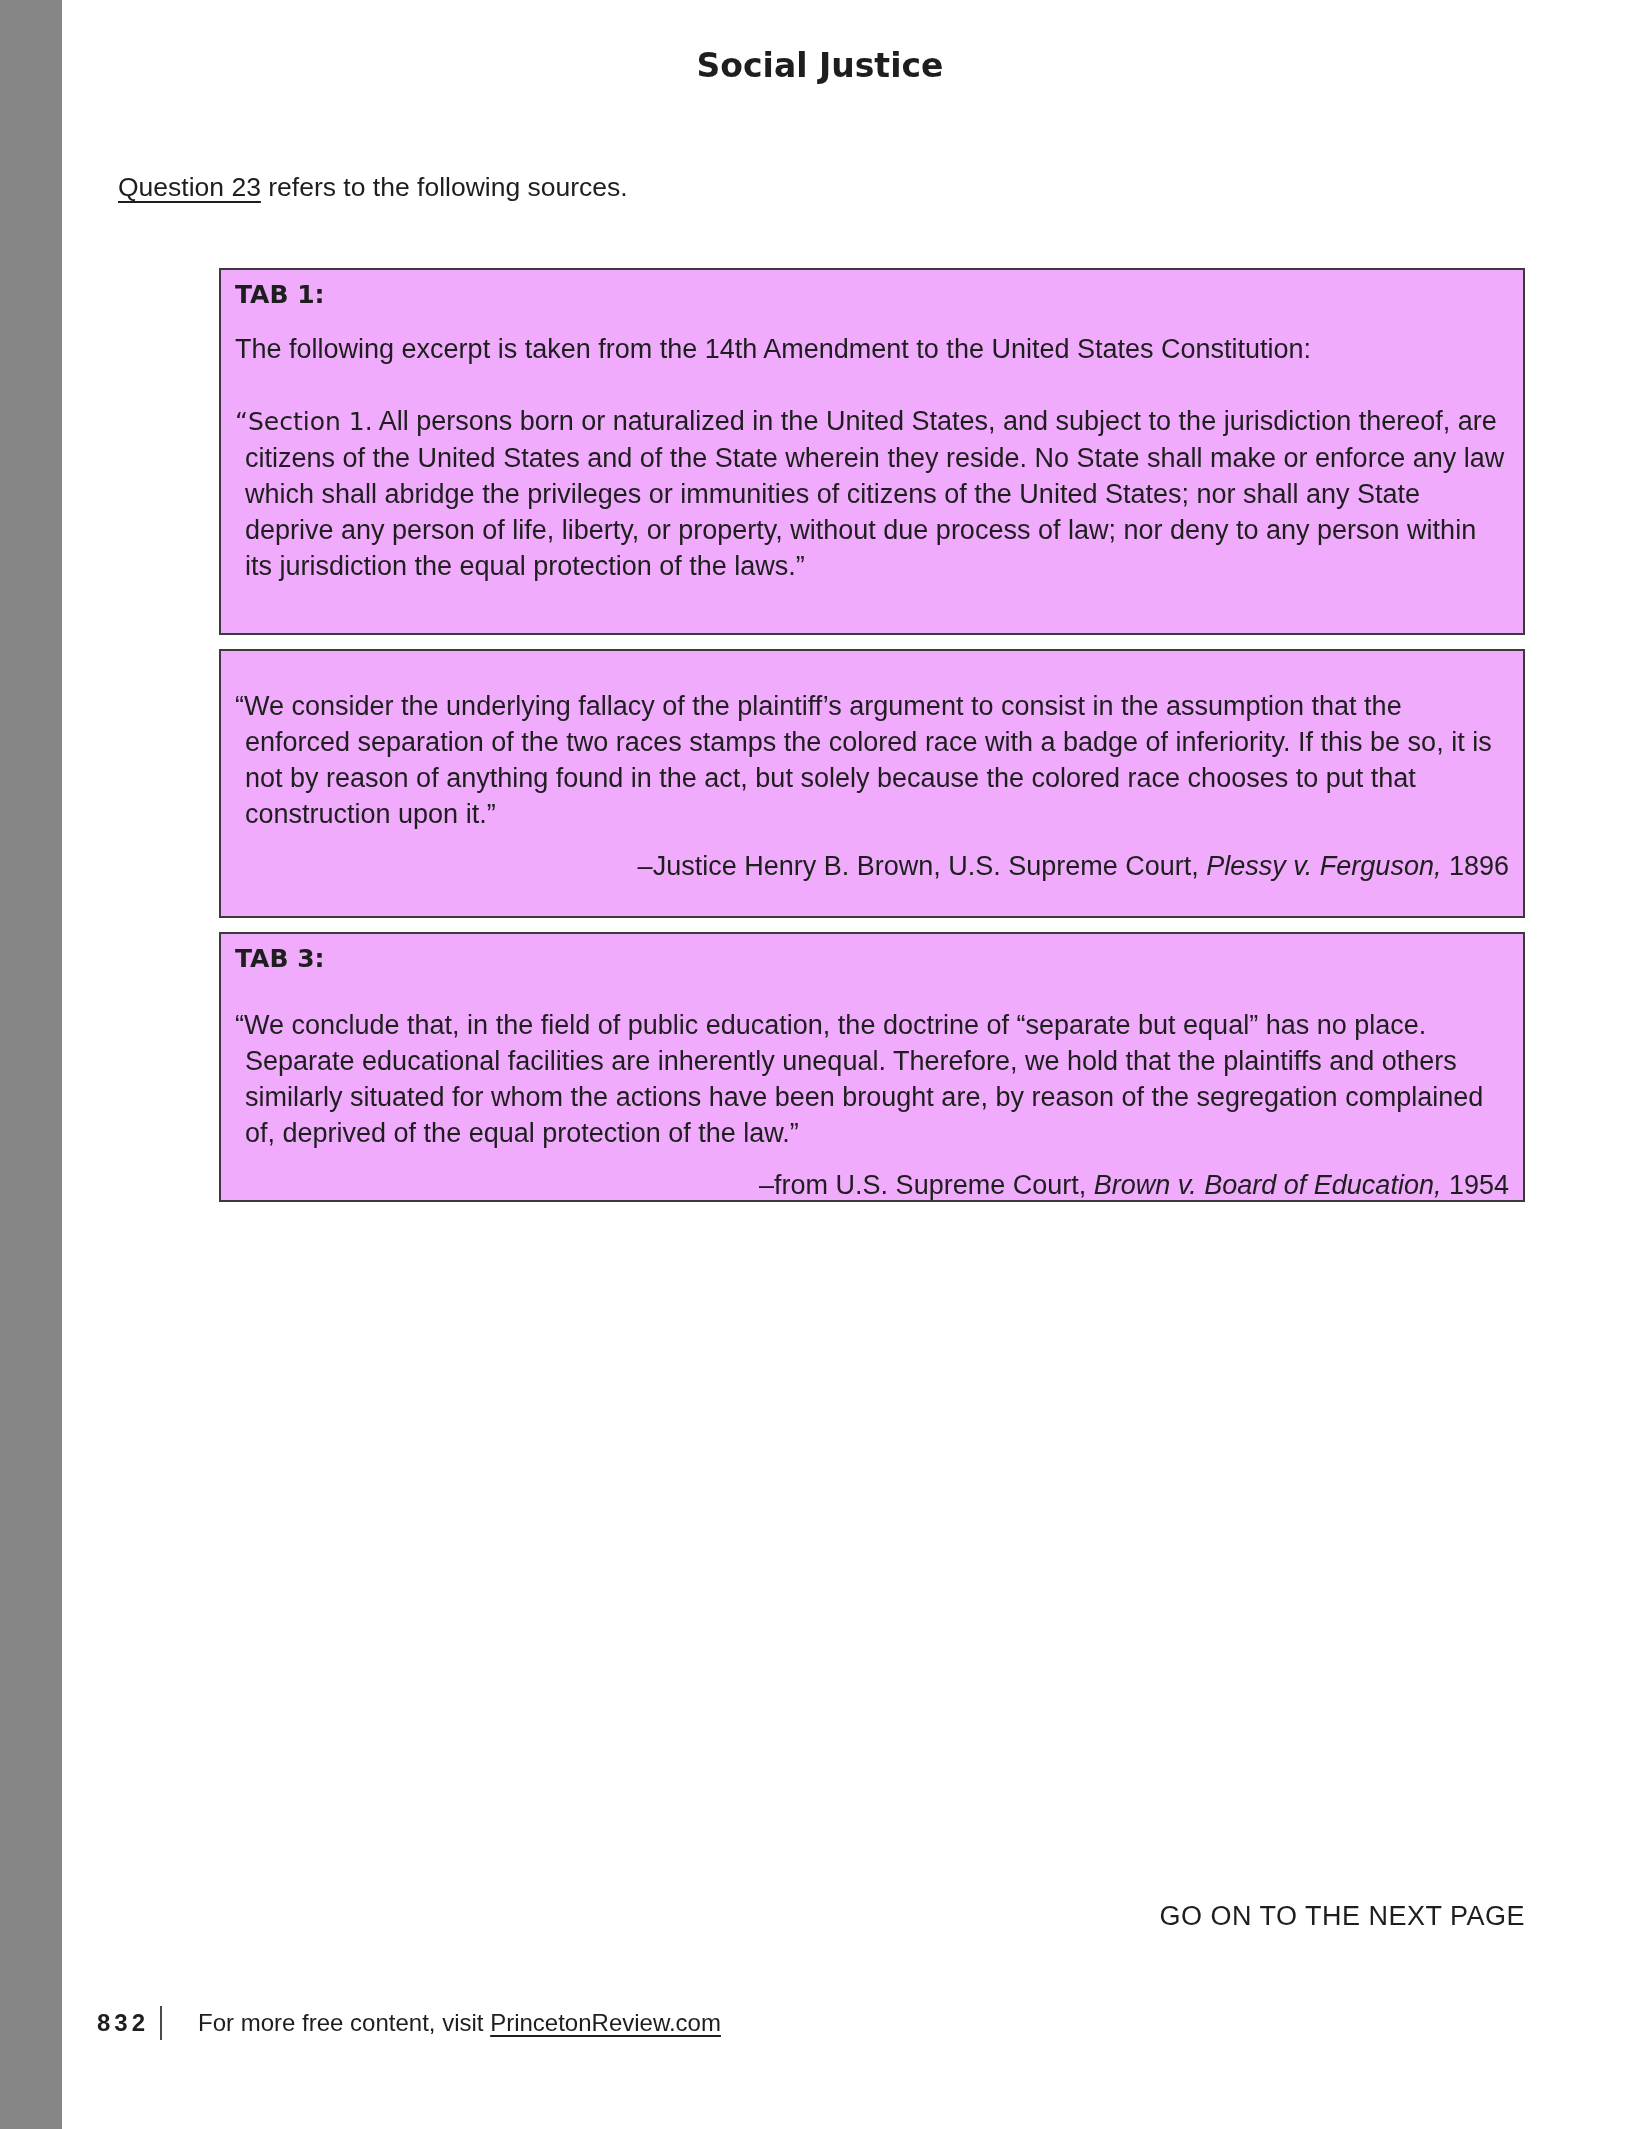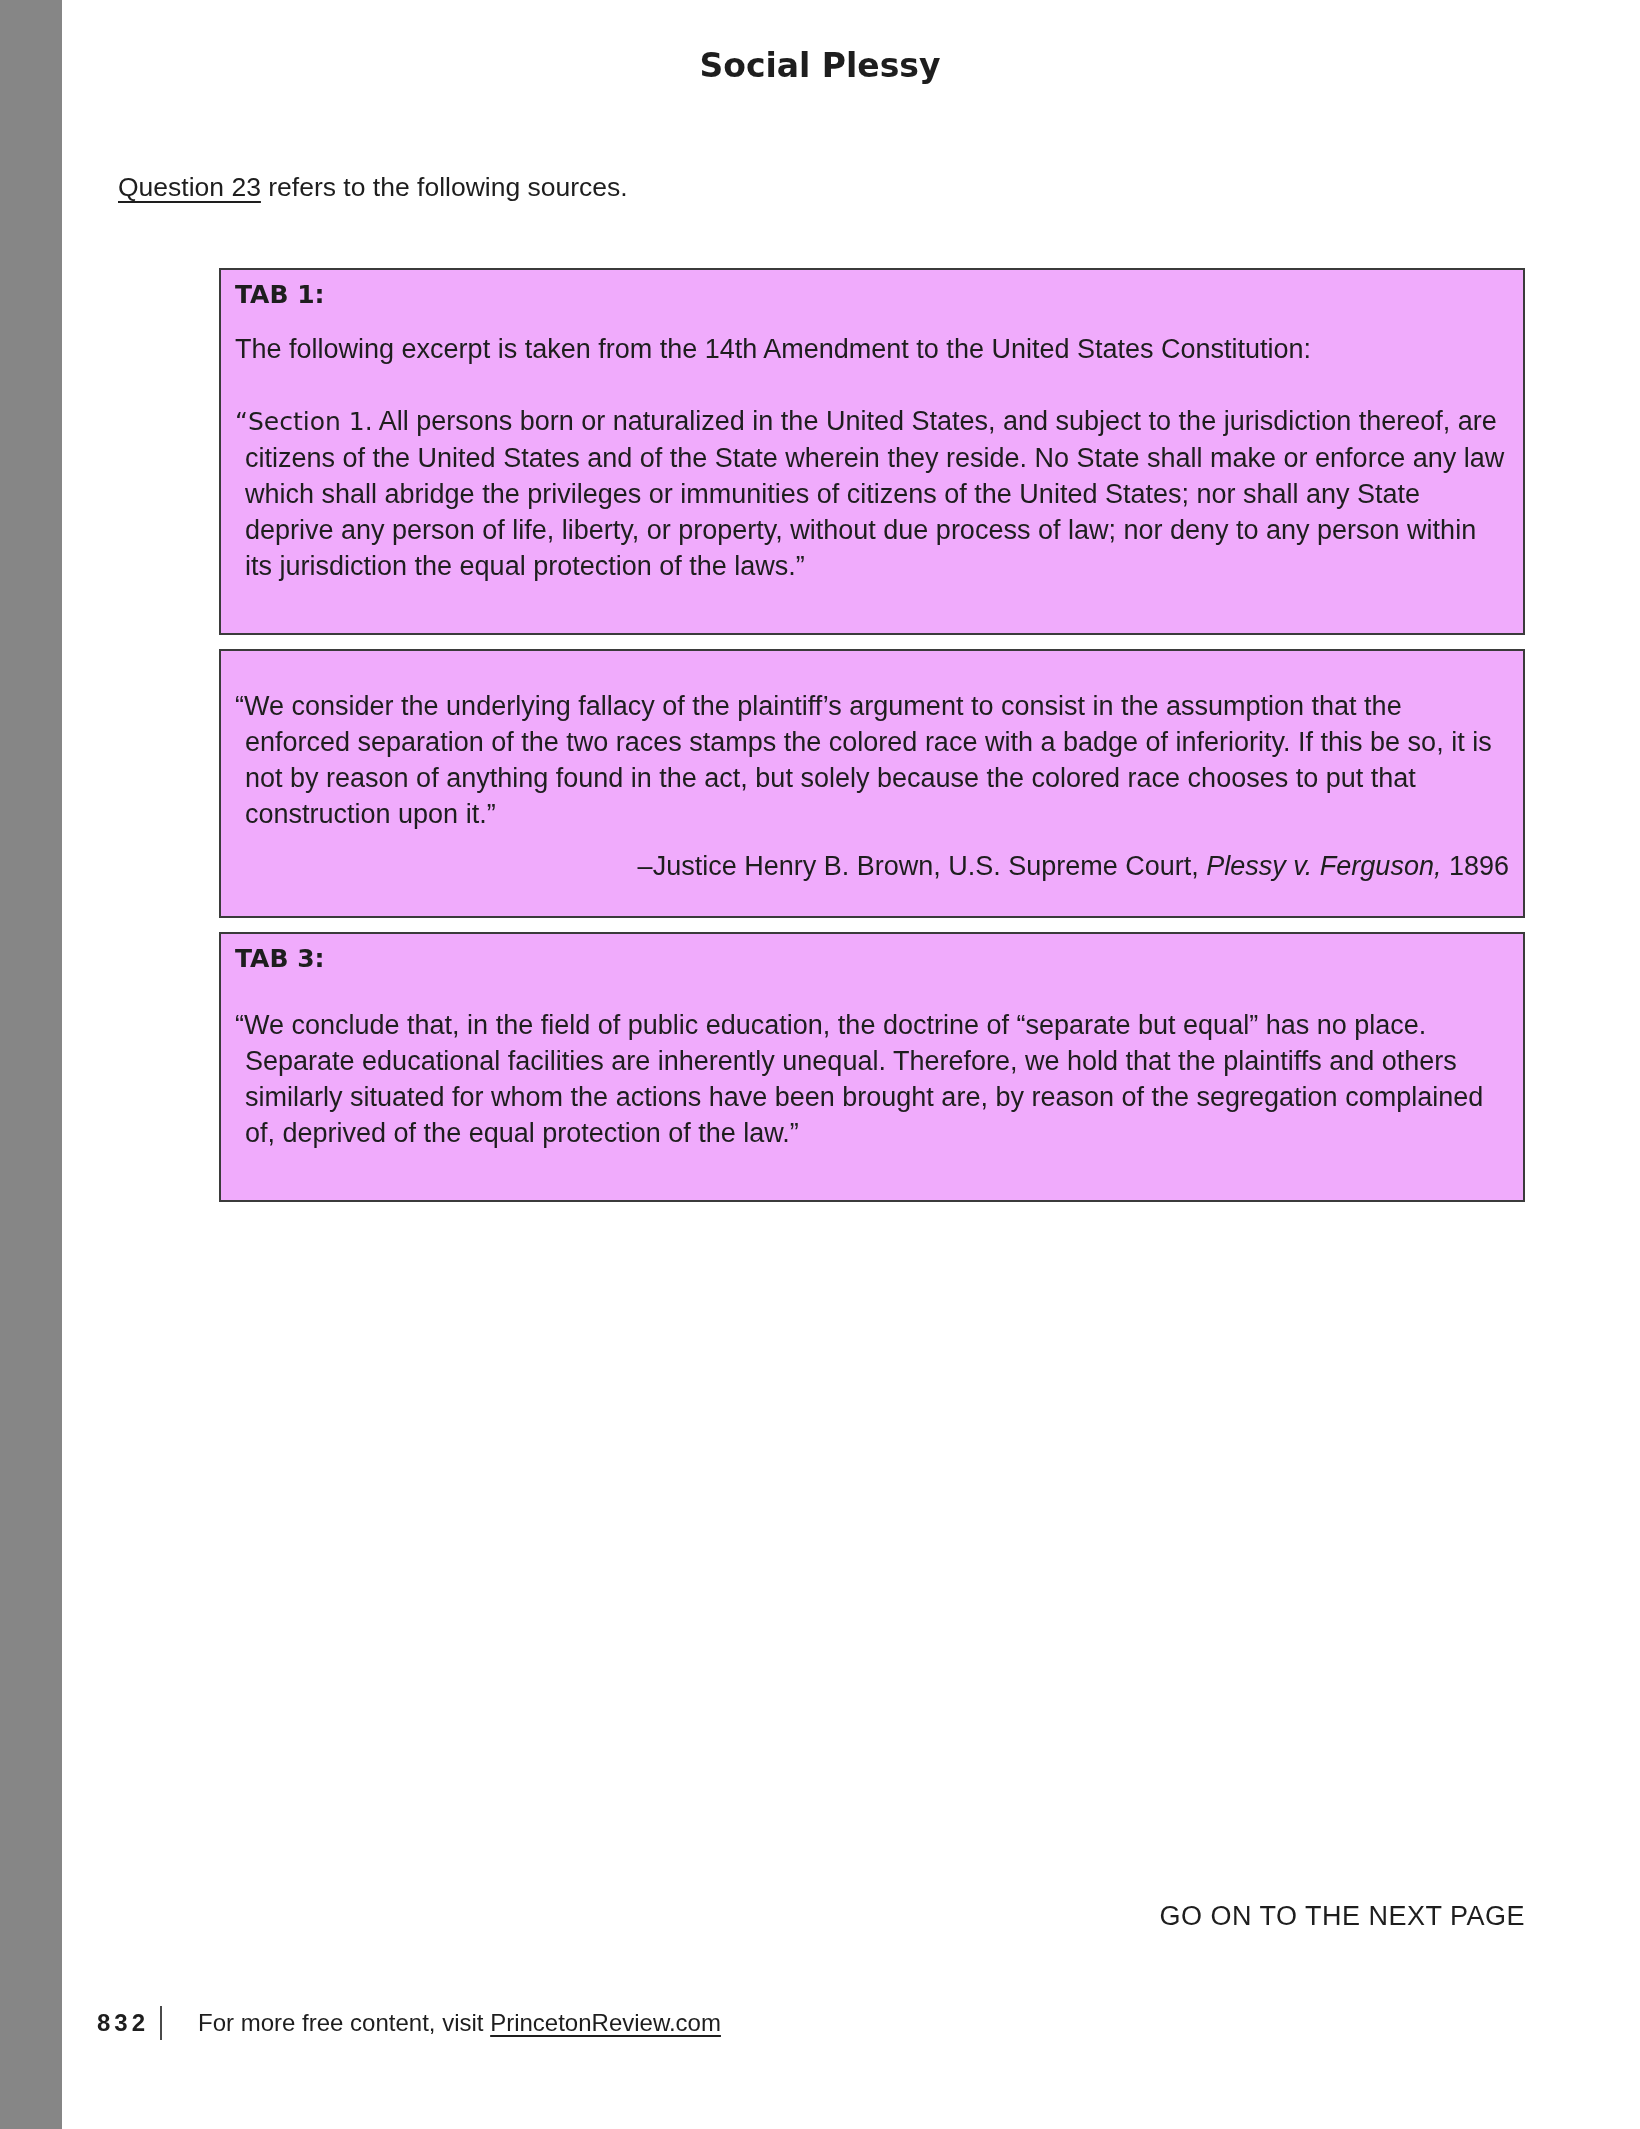--- a/index.html
+++ b/index.html
@@ -103,38 +103,39 @@
     text-decoration: underline;
     text-underline-offset: 4px;
     cursor: pointer;
   }
 </style>
 </head>
 <body>
 
 <div class="sidebar"></div>
 
-<div class="page-title">Social Plessy</div>
+<div class="page-title">Social Justice</div>
 
 <div class="question-line"><span class="underlined">Question 23</span><span> refers to the following sources.</span></div>
 
 <div class="tab-box" id="tab1">
   <div class="tab-label">TAB 1:</div>
   <div class="tab-intro">The following excerpt is taken from the 14th Amendment to the United States Constitution:</div>
   <div class="tab-quote"><span class="bold-lead">“Section 1.</span><span> All persons born or naturalized in the United States, and subject to the jurisdiction thereof, are citizens of the United States and of the State wherein they reside. No State shall make or enforce any law which shall abridge the privileges or immunities of citizens of the United States; nor shall any State deprive any person of life, liberty, or property, without due process of law; nor deny to any person within its jurisdiction the equal protection of the laws.”</span></div>
 </div>
 
 <div class="tab-box" id="tab2">
   <div class="tab-quote">“We consider the underlying fallacy of the plaintiff’s argument to consist in the assumption that the enforced separation of the two races stamps the colored race with a badge of inferiority. If this be so, it is not by reason of anything found in the act, but solely because the colored race chooses to put that construction upon it.”</div>
   <div class="attribution"><span>–Justice Henry B. Brown, U.S. Supreme Court, </span><span class="case-italic">Plessy v. Ferguson,</span><span> 1896</span></div>
 </div>
 
 <div class="tab-box" id="tab3">
   <div class="tab-label">TAB 3:</div>
   <div class="tab-quote">“We conclude that, in the field of public education, the doctrine of “separate but equal” has no place. Separate educational facilities are inherently unequal. Therefore, we hold that the plaintiffs and others similarly situated for whom the actions have been brought are, by reason of the segregation complained of, deprived of the equal protection of the law.”</div>
+  <div class="attribution"><span>–from U.S. Supreme Court, </span><span class="case-italic">Brown v. Board of Education,</span><span> 1954</span></div>
 </div>
 
 <div class="go-on">GO ON TO THE NEXT PAGE</div>
 
 <div class="footer">
   <span class="footer-page">832</span>
   <span class="footer-divider"></span>
   <span class="footer-text"><span>For more free content, visit </span><span class="footer-link">PrincetonReview.com</span></span>
 </div>
 

